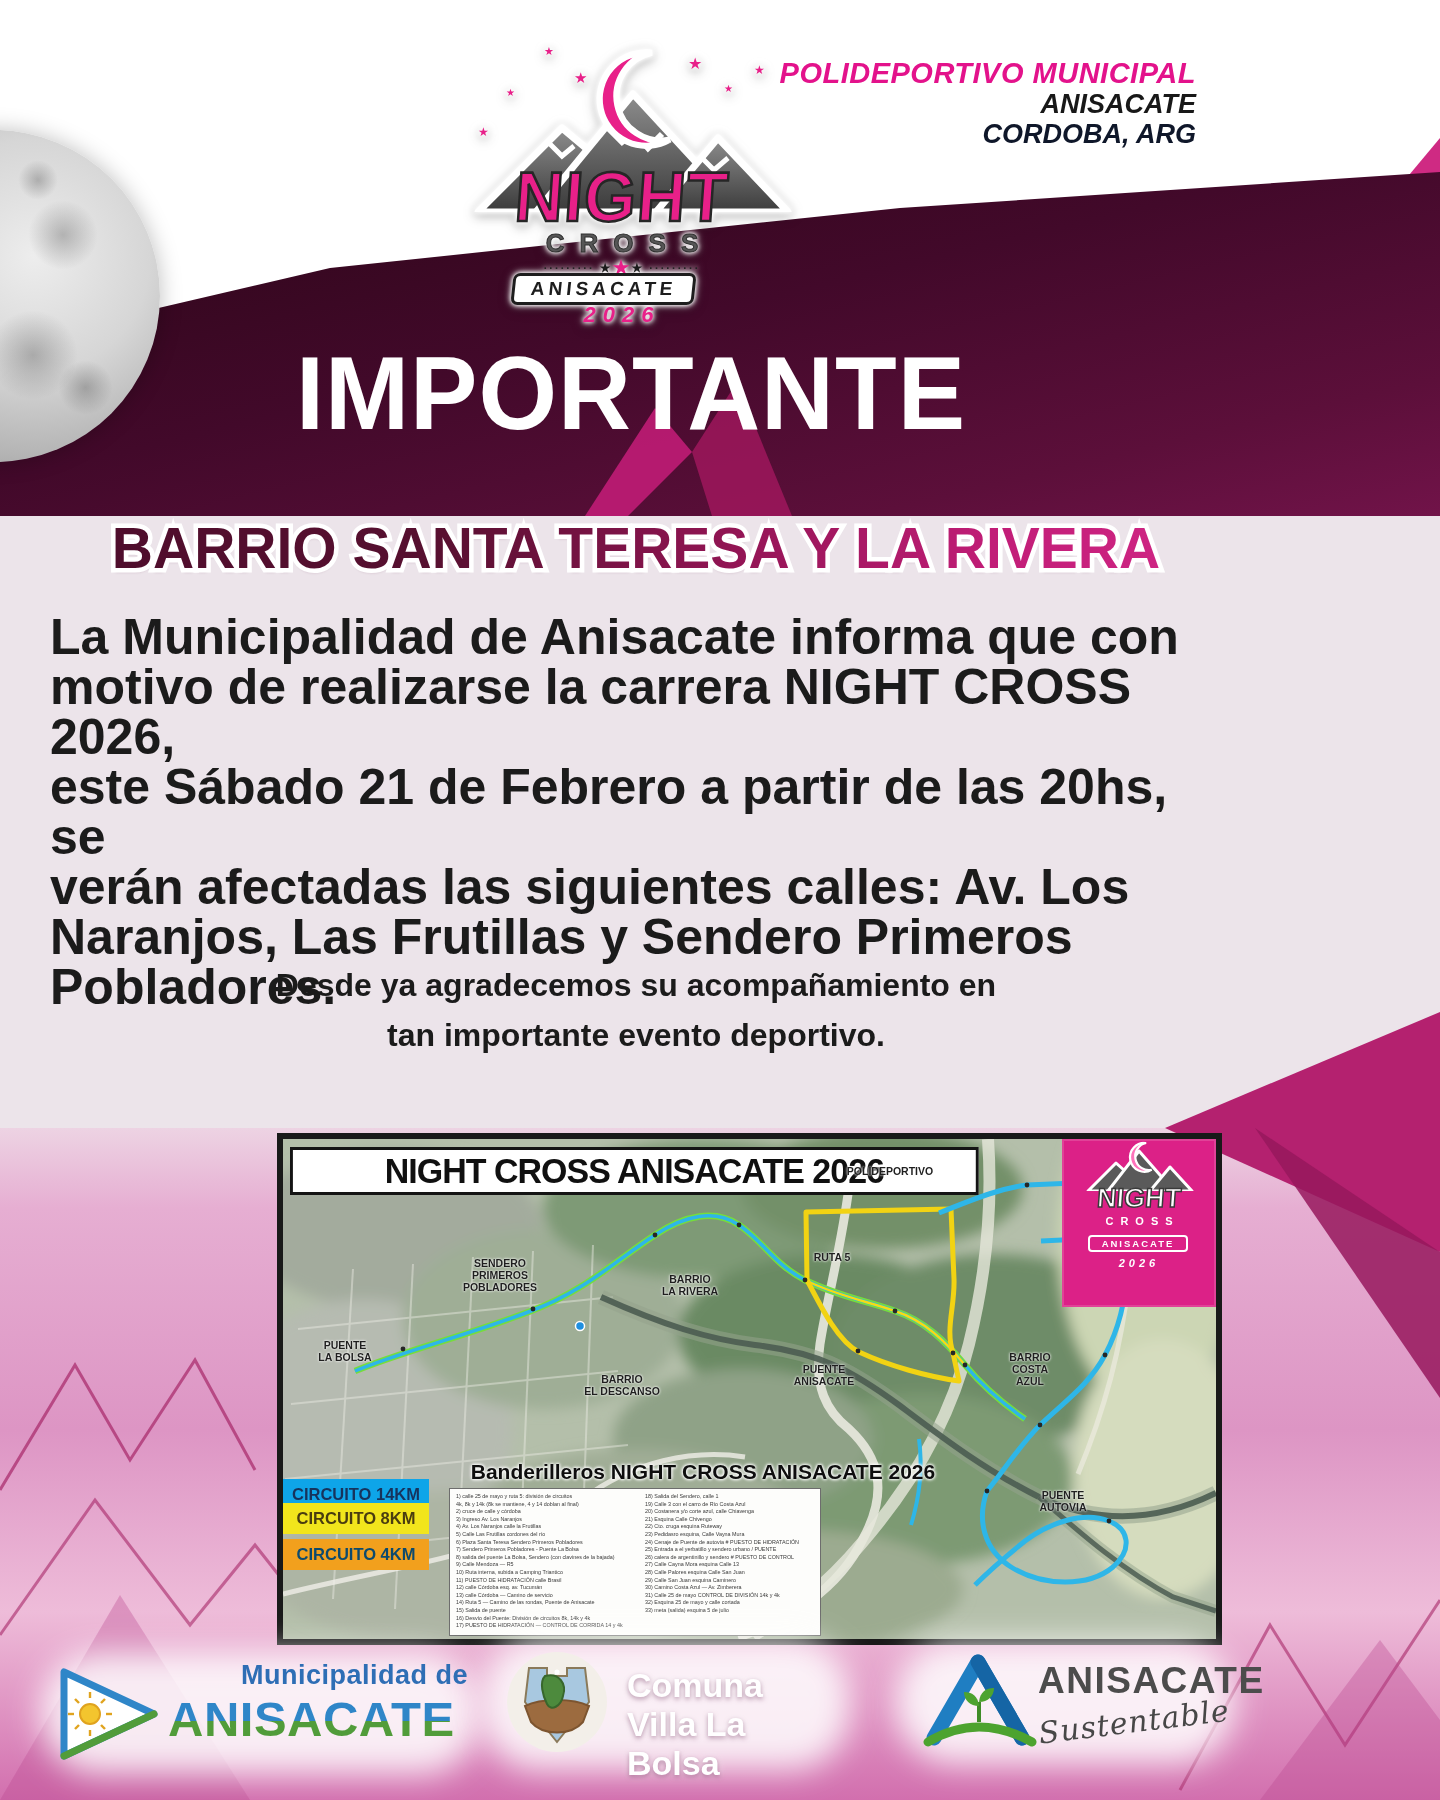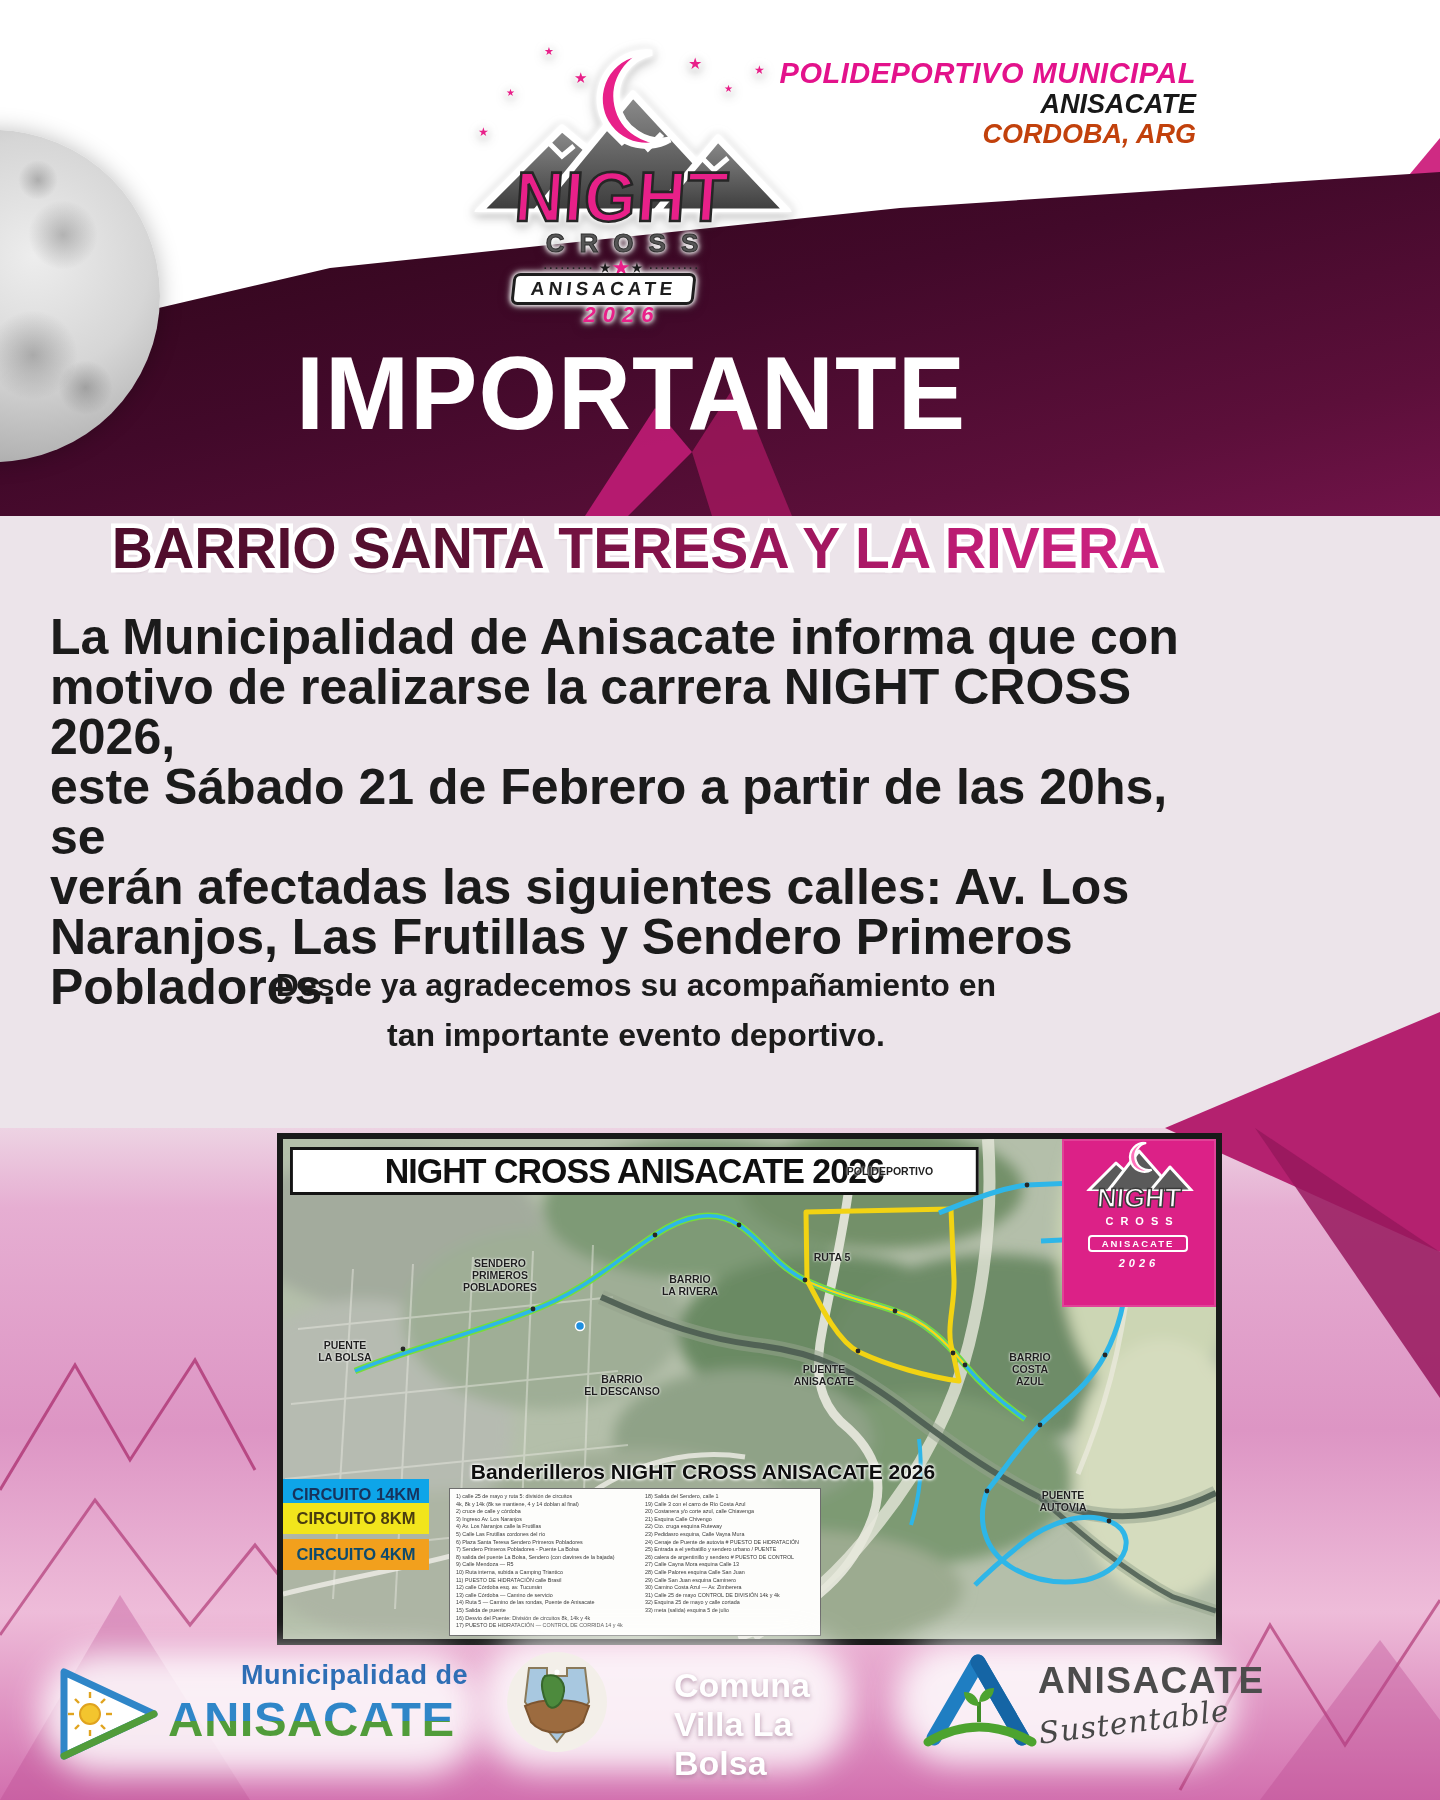--- a/index.html
+++ b/index.html
@@ -33,21 +33,21 @@
   .sep .s1{font-size:12px;color:#1c1c1c;}
   .sep .s2{font-size:19px;color:#e82089;vertical-align:-2px;}
   .anibox{left:64px;top:233px;display:inline-block;border:3px solid #1d1d1d;border-radius:7px;background:#fff;
     color:#1d1d1d;font-size:19px;font-weight:900;letter-spacing:4px;padding:2px 16px;transform:skewX(-6deg);}
   .year2026{left:0;top:262px;width:348px;font-size:22px;font-weight:900;font-style:italic;color:#e82089;letter-spacing:7px;}
 
   
   .venue{top:58px;right:244px;text-align:right;z-index:5;font-style:italic;font-weight:900;line-height:1.1;}
   .venue .v1{font-size:29px;color:#e3128b;letter-spacing:.5px;}
   .venue .v2{font-size:27px;color:#181818;}
-  .venue .v3{font-size:27px;color:#c2410c;text-align:right;}
+  .venue .v3{font-size:27px;color:#0f172a;text-align:right;}
 
   
   .title-imp{left:0;top:336px;width:1262px;text-align:center;z-index:5;color:#ffffff;
     font-size:101px;font-weight:900;letter-spacing:1px;transform:scaleY(1.03);}
 
   
   .subtitle{left:0;top:515px;width:1272px;text-align:center;z-index:5;font-size:57px;font-weight:900;letter-spacing:0px;}
   .subtitle .back{position:absolute;left:0;top:0;width:100%;-webkit-text-stroke:9px #ffffff;color:#fff;
     text-shadow:0 4px 3px rgba(90,20,60,.25);}
   .subtitle .front{position:absolute;left:0;top:0;width:100%;
@@ -390,21 +390,21 @@
   </div>
 
   <div class="abs flogo" style="left:505px;top:1648px;width:340px;height:115px;">
     <svg style="position:absolute;left:0;top:2px;" width="104" height="104" viewBox="0 0 104 104">
       <circle cx="52" cy="52" r="50" fill="#f3efe9"></circle>
       <path d="M24,18 L42,18 L42,26 L62,26 L62,18 L80,18 L84,52 L52,92 L20,52 Z" fill="#a8c8e0" stroke="#8a7a5a" stroke-width="2"></path>
       <path d="M20,56 C36,48 68,48 84,56 L78,72 C66,86 38,86 26,72 Z" fill="#9c6b3f" stroke="#7d5530" stroke-width="2"></path>
       <path d="M40,26 C54,22 62,34 58,46 C56,56 46,62 42,54 C38,46 34,32 40,26 Z" fill="#4d8a3d" stroke="#38672c" stroke-width="2"></path>
       <circle cx="52" cy="22" r="2.5" fill="#fff"></circle>
     </svg>
-    <div class="comuna-text" style="position:absolute;left:122px;top:18px;margin-left:47px;">
+    <div class="comuna-text" style="position:absolute;left:122px;top:18px;">
       <div>Comuna</div>
       <div>Villa La Bolsa</div>
     </div>
   </div>
 
   <div class="abs flogo" style="left:920px;top:1650px;width:330px;height:115px;">
     <svg style="position:absolute;left:0;top:0;" width="118" height="104" viewBox="0 0 118 104">
       <path d="M14,88 L58,12 L102,88" fill="none" stroke="#1f7ec2" stroke-width="15" stroke-linecap="round" stroke-linejoin="round"></path>
       <path d="M58,12 L102,88" fill="none" stroke="#1565a5" stroke-width="15" stroke-linecap="round"></path>
       <path d="M8,92 Q 58,62 112,92" fill="none" stroke="#4da32f" stroke-width="9" stroke-linecap="round"></path>

